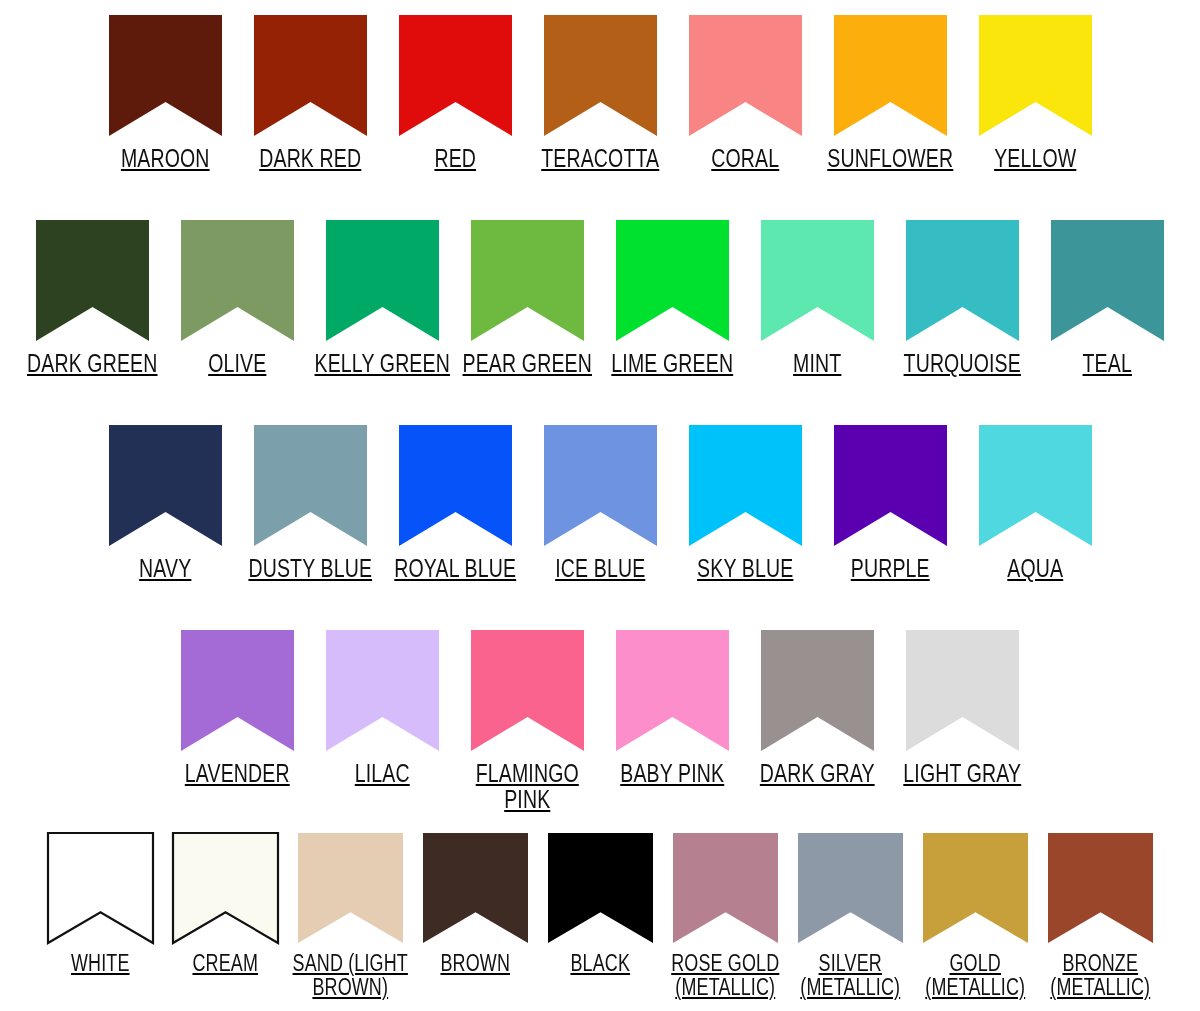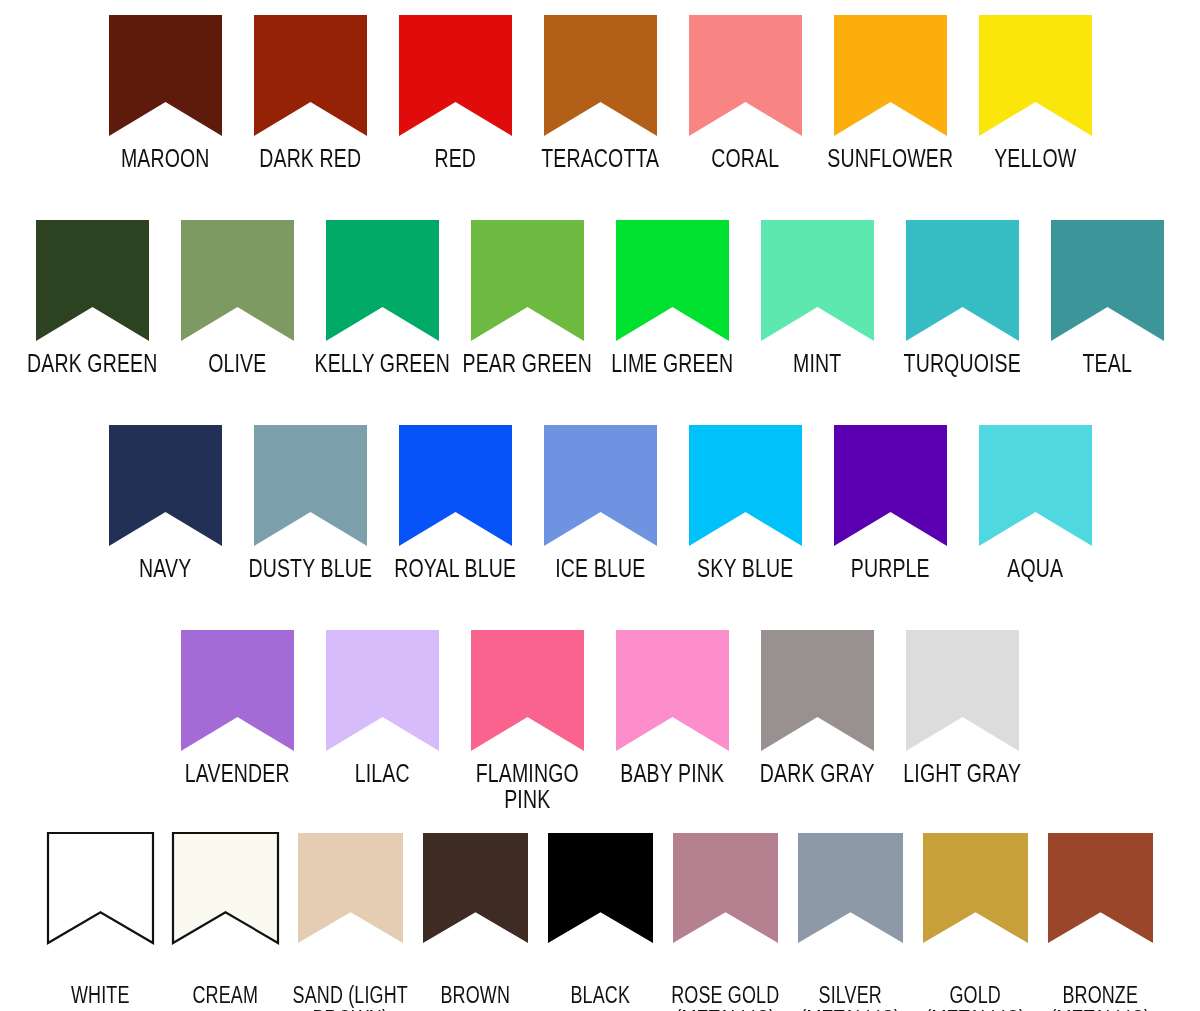--- a/index.html
+++ b/index.html
@@ -13,39 +13,40 @@
     height: 1011px;
     font-family: "Liberation Sans", "DejaVu Sans", sans-serif;
     overflow: hidden;
   }
   #palette-sheet {
     width: 1200px;
     height: 853px;
     position: relative;
     background: #ffffff;
     box-sizing: border-box;
+    text-decoration: underline;
   }
   .swatch-row {
     display: flex;
     justify-content: center;
     align-items: flex-start;
     width: 1200px;
     box-sizing: border-box;
   }
   .row-8 { height: 205px; }
   .row-9 { height: 206px; }
 
   .swatch-cell {
     display: flex;
     flex-direction: column;
     align-items: center;
     box-sizing: border-box;
   }
   .row-8 .swatch-cell { width: 145px; }
-  .row-9 .swatch-cell { width: 125px; gap: 32px; }
+  .row-9 .swatch-cell { width: 125px; }
 
   .banner-wrap {
     position: relative;
     display: block;
   }
   .row-8 .banner-wrap { width: 113px; height: 121px; margin-top: 15px; }
   .row-9 .banner-wrap { width: 105px; height: 110px; margin-top: 13px; }
 
   .banner-svg {
     display: block;

